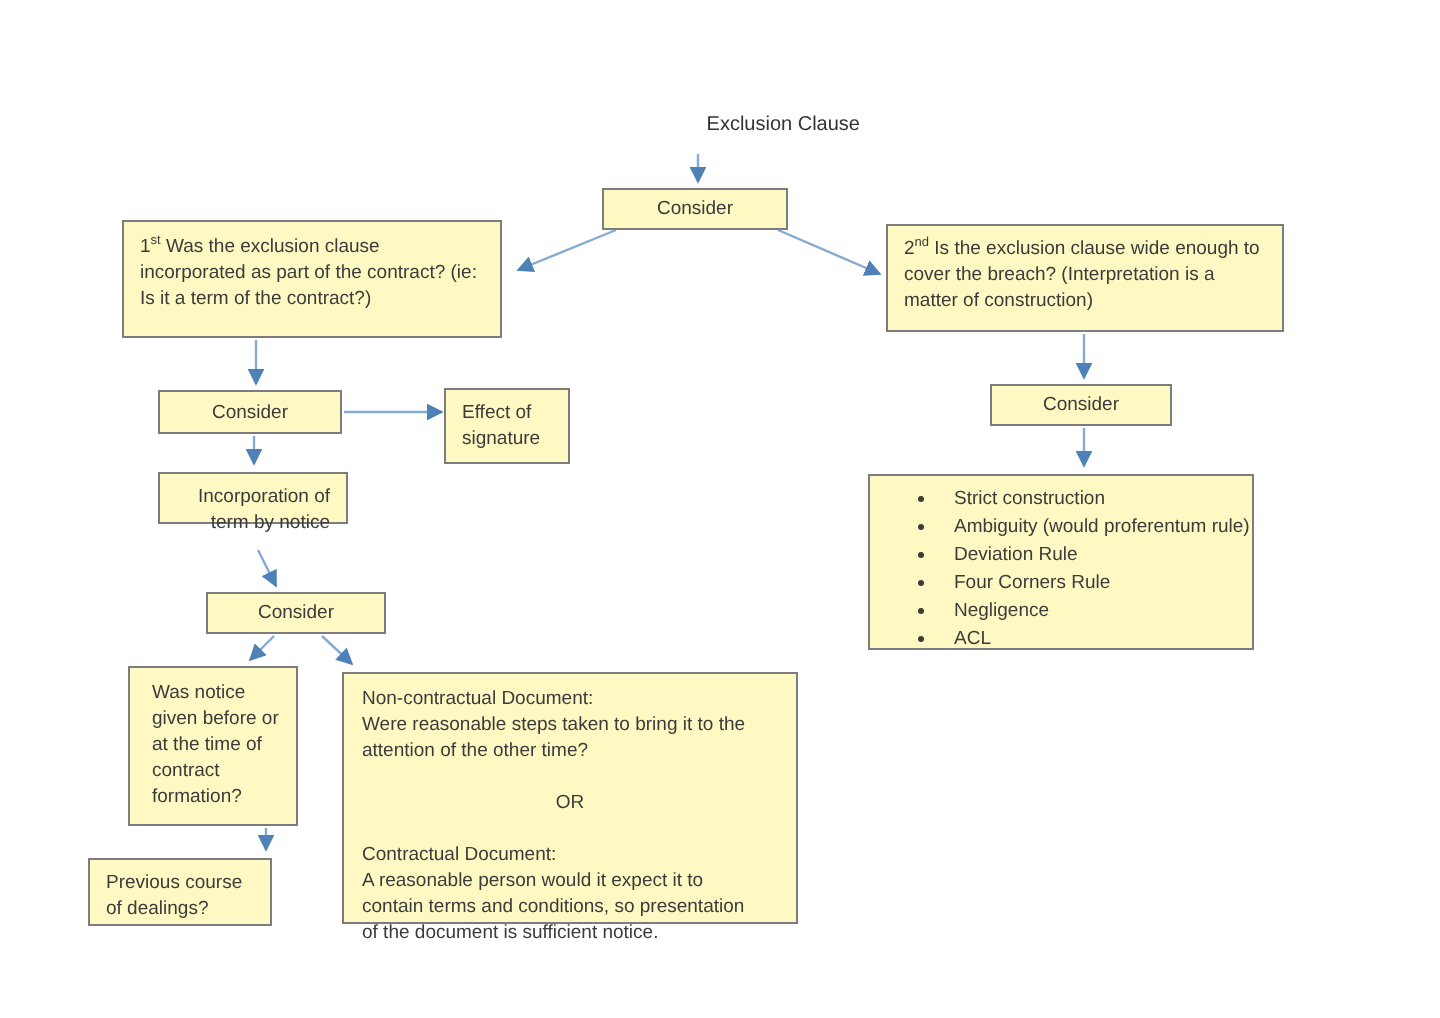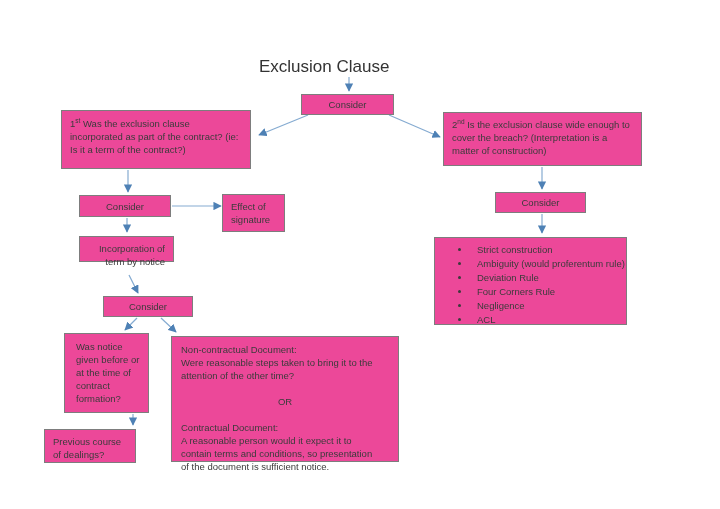--- a/index.html
+++ b/index.html
@@ -23,21 +23,21 @@
     overflow:hidden;
   }
   #connector-layer{
     position:absolute;
     left:0;top:0;
     width:720px;height:509px;
     z-index:1;
   }
   .node{
     position:absolute;
-    background:#ec4899;
+    background:#fef9c3;
     border:1px solid var(--border);
     box-sizing:border-box;
     font-size:9.5px;
     line-height:13px;
     color:var(--text);
     z-index:2;
   }
   .consider{
     text-align:center;
     font-size:9.5px;
@@ -56,23 +56,23 @@
     margin:5px 0 0 0;
     padding-left:36px;
     list-style-type:disc;
   }
   .rules-box li{
     line-height:14px;
     padding-left:6px;
   }
   .diagram-title{
     position:absolute;
-    left:259px;top:57px;width:160px;
-    text-align:left;
-    font-size:17px;
+    left:270px;top:57px;width:160px;
+    text-align:right;
+    font-size:10px;
     color:#333;
     z-index:2;
   }
 </style>
 </head>
 <body>
 
 <div id="canvas">
 
   <svg id="connector-layer" xmlns="http://www.w3.org/2000/svg">

